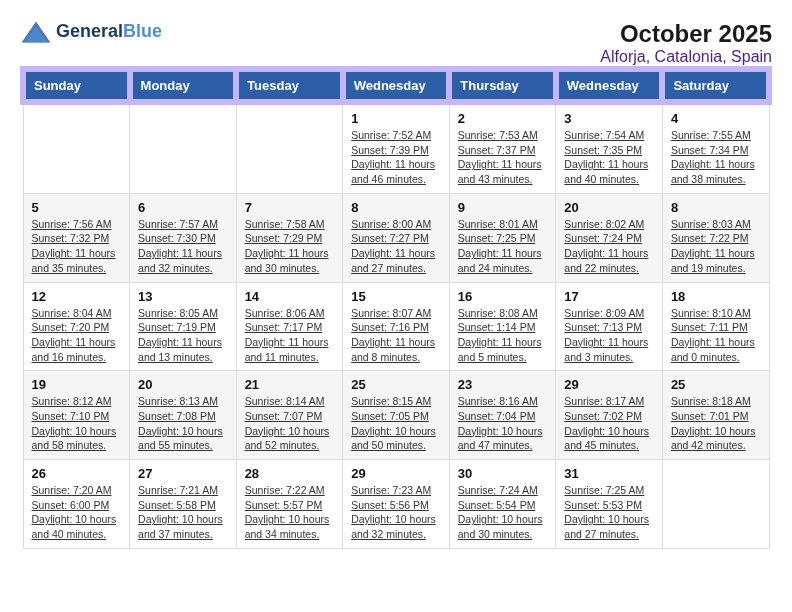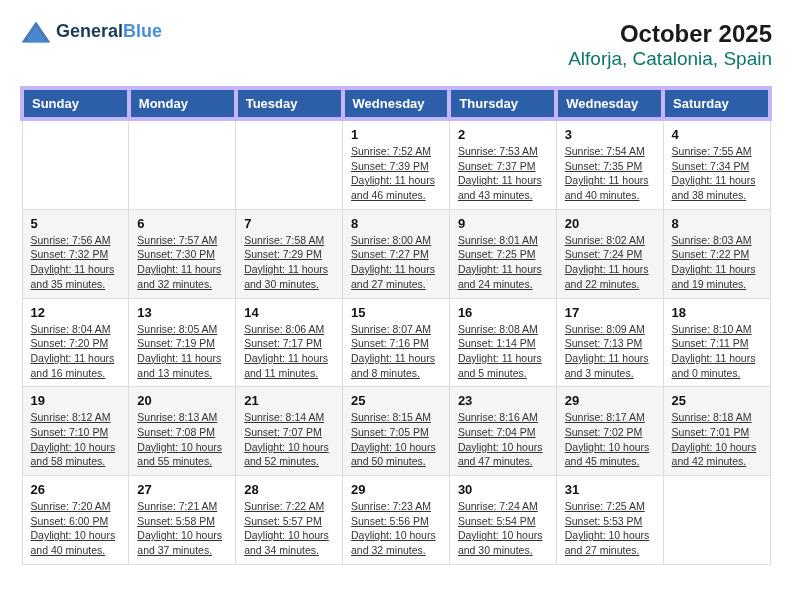--- a/index.html
+++ b/index.html
@@ -7,21 +7,20 @@
       font-family: Arial, sans-serif;
       background: #fff;
       width: 792px;
       min-height: 612px;
       padding: 20px;
     }
     .header {
       display: flex;
       align-items: flex-start;
       justify-content: space-between;
-      margin-bottom: 16px;
     }
     .logo {
       display: flex;
       align-items: center;
       gap: 4px;
     }
     .logo-text {
       font-size: 18px;
       font-weight: bold;
       color: #1a3a5c;
@@ -36,35 +35,35 @@
     }
     .title-block {
       text-align: right;
     }
     .month-title {
       font-size: 24px;
       font-weight: bold;
       color: #1a1a1a;
     }
     .location {
-      font-size: 19px;
-      color: #0f766e;
+      font-size: 16px;
+      color: #4c1d95;
     }
     .calendar {
       width: 100%;
       border-collapse: collapse;
       border: 1px solid #ccc;
     }
     .calendar th {
       background-color: #2c5fa8;
       color: #fff;
       font-size: 13px;
       padding: 6px 8px;
       text-align: left;
-      border: 4px solid #c4b5fd;
+      border: 6px solid #c4b5fd;
     }
     .calendar td {
       vertical-align: top;
       padding: 6px 8px;
       border: 1px solid #ddd;
       font-size: 11px;
       color: #333;
       width: calc(100% / 7);
       min-height: 80px;
       background: #fff;

